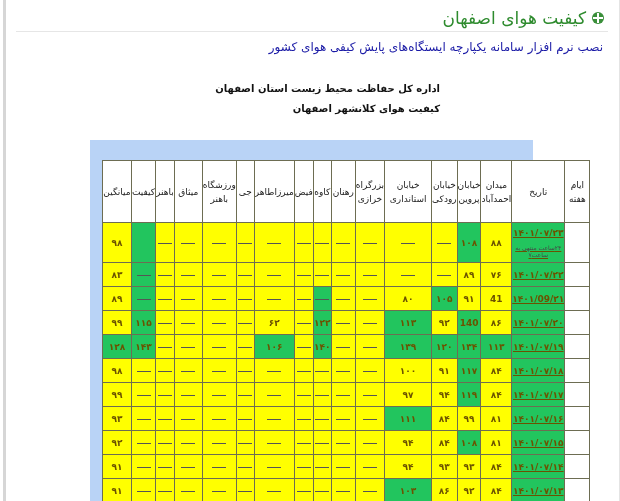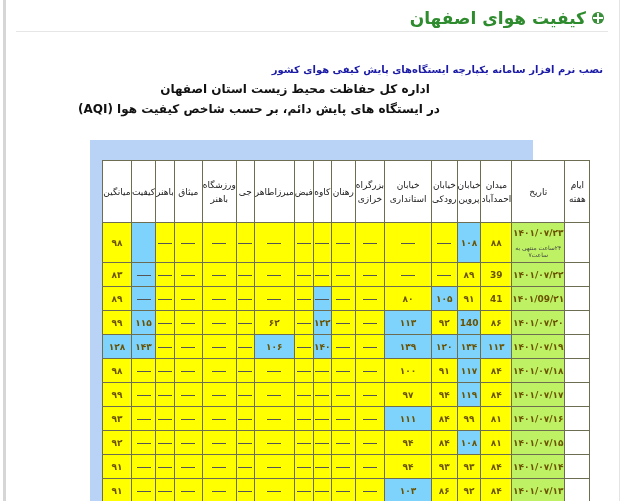--- a/index.html
+++ b/index.html
@@ -1,35 +1,35 @@
 <!DOCTYPE html>
 <html><head>
 <meta charset="utf-8">
 <style>
   html, body { margin:0; padding:0; }
   body { width:620px; height:501px; overflow:hidden; background:#ffffff; font-family:"DejaVu Sans", sans-serif; position:relative; }
   .page-border { position:absolute; left:3px; top:0; width:3px; height:501px; background:#d6d6d6; }
   .page-border-r { position:absolute; right:0; top:0; width:1px; height:501px; background:#e4e4e4; }
   .site-header { position:absolute; right:16px; top:8px; direction:rtl; display:flex; align-items:center; }
-  .site-title { font-size:17px; font-weight:bold; color:#2e8b2e; }
+  .site-title { font-size:17px; font-weight:normal; color:#2e8b2e; }
   .site-icon { width:12px; height:12px; border-radius:50%; background:#3a8f3a; margin-left:6px; position:relative; }
   .site-icon::before { content:""; position:absolute; left:5px; top:1px; width:2px; height:10px; background:#fff; }
   .site-icon::after { content:""; position:absolute; left:1px; top:5px; width:10px; height:2px; background:#fff; }
   .header-rule { position:absolute; left:16px; right:12px; top:31px; height:1px; background:#e6e6e6; }
-  .subtitle-link { position:absolute; right:17px; top:40px; direction:rtl; font-size:10px; font-weight:bold; color:#1a1aa6;margin-top:24px; }
+  .subtitle-link { position:absolute; right:17px; top:40px; direction:rtl; font-size:12px; font-weight:normal; color:#1a1aa6; }
   .report-title { position:absolute; left:150px; width:290px; top:79px; direction:rtl; text-align:center; font-weight:bold; color:#111; }
-  .report-title div { font-size:12px; line-height:20px; white-space:nowrap; }
+  .report-title div { font-size:10px; line-height:20px; white-space:nowrap;text-align:right; }
   .frame { position:absolute; left:90px; top:140px; width:443px; height:361px; background:#b9d3f6; }
   table.aqi { position:absolute; left:102px; top:160px; border-collapse:collapse; direction:rtl; table-layout:fixed; }
   table.aqi td, table.aqi th { border:1px solid #6d6d52; padding:0; text-align:center; vertical-align:middle; overflow:hidden; }
   table.aqi th { background:#ffffff; font-weight:normal; font-size:9px; color:#222; height:61px; line-height:14px; }
   table.aqi td { height:23px; font-size:9px; font-weight:bold; color:#6b5200; }
   td.yel { background:#ffff00; }
-  td.org { background:#7dd3fc; }
-  td.date { background:#bef264; color:#333; font-weight:normal; font-size:9.5px; border-color:#8a8a8a; }
+  td.org { background:#22c55e; }
+  td.date { background:#22c55e; color:#333; font-weight:normal; font-size:9.5px; border-color:#8a8a8a;text-decoration:underline; }
   td.day { background:#ffffff; border-color:#8a8a8a; }
   th.day, th.date { border-color:#8a8a8a; }
   .note { display:block; font-size:6px; font-weight:normal; color:#444; margin-top:6px; }
   tr.first td { height:39px; }
   .dash { display:inline-block; width:14px; height:1px; background:#555; vertical-align:middle; }
 </style>
 </head>
 <body>
 
 <div class="page-border"></div>
@@ -37,21 +37,21 @@
 
 <div class="site-header">
   <span class="site-icon"></span>
   <span class="site-title">کیفیت هوای اصفهان</span>
 </div>
 <div class="header-rule"></div>
 <div class="subtitle-link">نصب نرم افزار سامانه یکپارچه ایستگاه‌های پایش کیفی هوای کشور</div>
 
 <div class="report-title">
   <div>اداره کل حفاظت محیط زیست استان اصفهان</div>
-  <div>در ایستگاه های پایش دائم، بر حسب شاخص کیفیت هوا (AQI)</div>
+  <div>کیفیت هوای کلانشهر اصفهان</div>
 </div>
 
 <div class="frame"></div>
 
 <table class="aqi">
   <colgroup>
     <col style="width:25px">
       <col style="width:52px">
       <col style="width:23px">
       <col style="width:22px">
@@ -106,21 +106,21 @@
         <td class="yel"><span class="dash"></span></td>
         <td class="yel"><span class="dash"></span></td>
         <td class="yel"><span class="dash"></span></td>
         <td class="yel"><span class="dash"></span></td>
         <td class="org"></td>
         <td class="yel">۹۸</td>
       </tr>
       <tr>
         <td class="day"></td>
         <td class="date"><span>۱۴۰۱/۰۷/۲۲</span></td>
-        <td class="yel">39</td>
+        <td class="yel">۷۶</td>
         <td class="yel">۸۹</td>
         <td class="yel"><span class="dash"></span></td>
         <td class="yel"><span class="dash"></span></td>
         <td class="yel"><span class="dash"></span></td>
         <td class="yel"><span class="dash"></span></td>
         <td class="yel"><span class="dash"></span></td>
         <td class="yel"><span class="dash"></span></td>
         <td class="yel"><span class="dash"></span></td>
         <td class="yel"><span class="dash"></span></td>
         <td class="yel"><span class="dash"></span></td>

